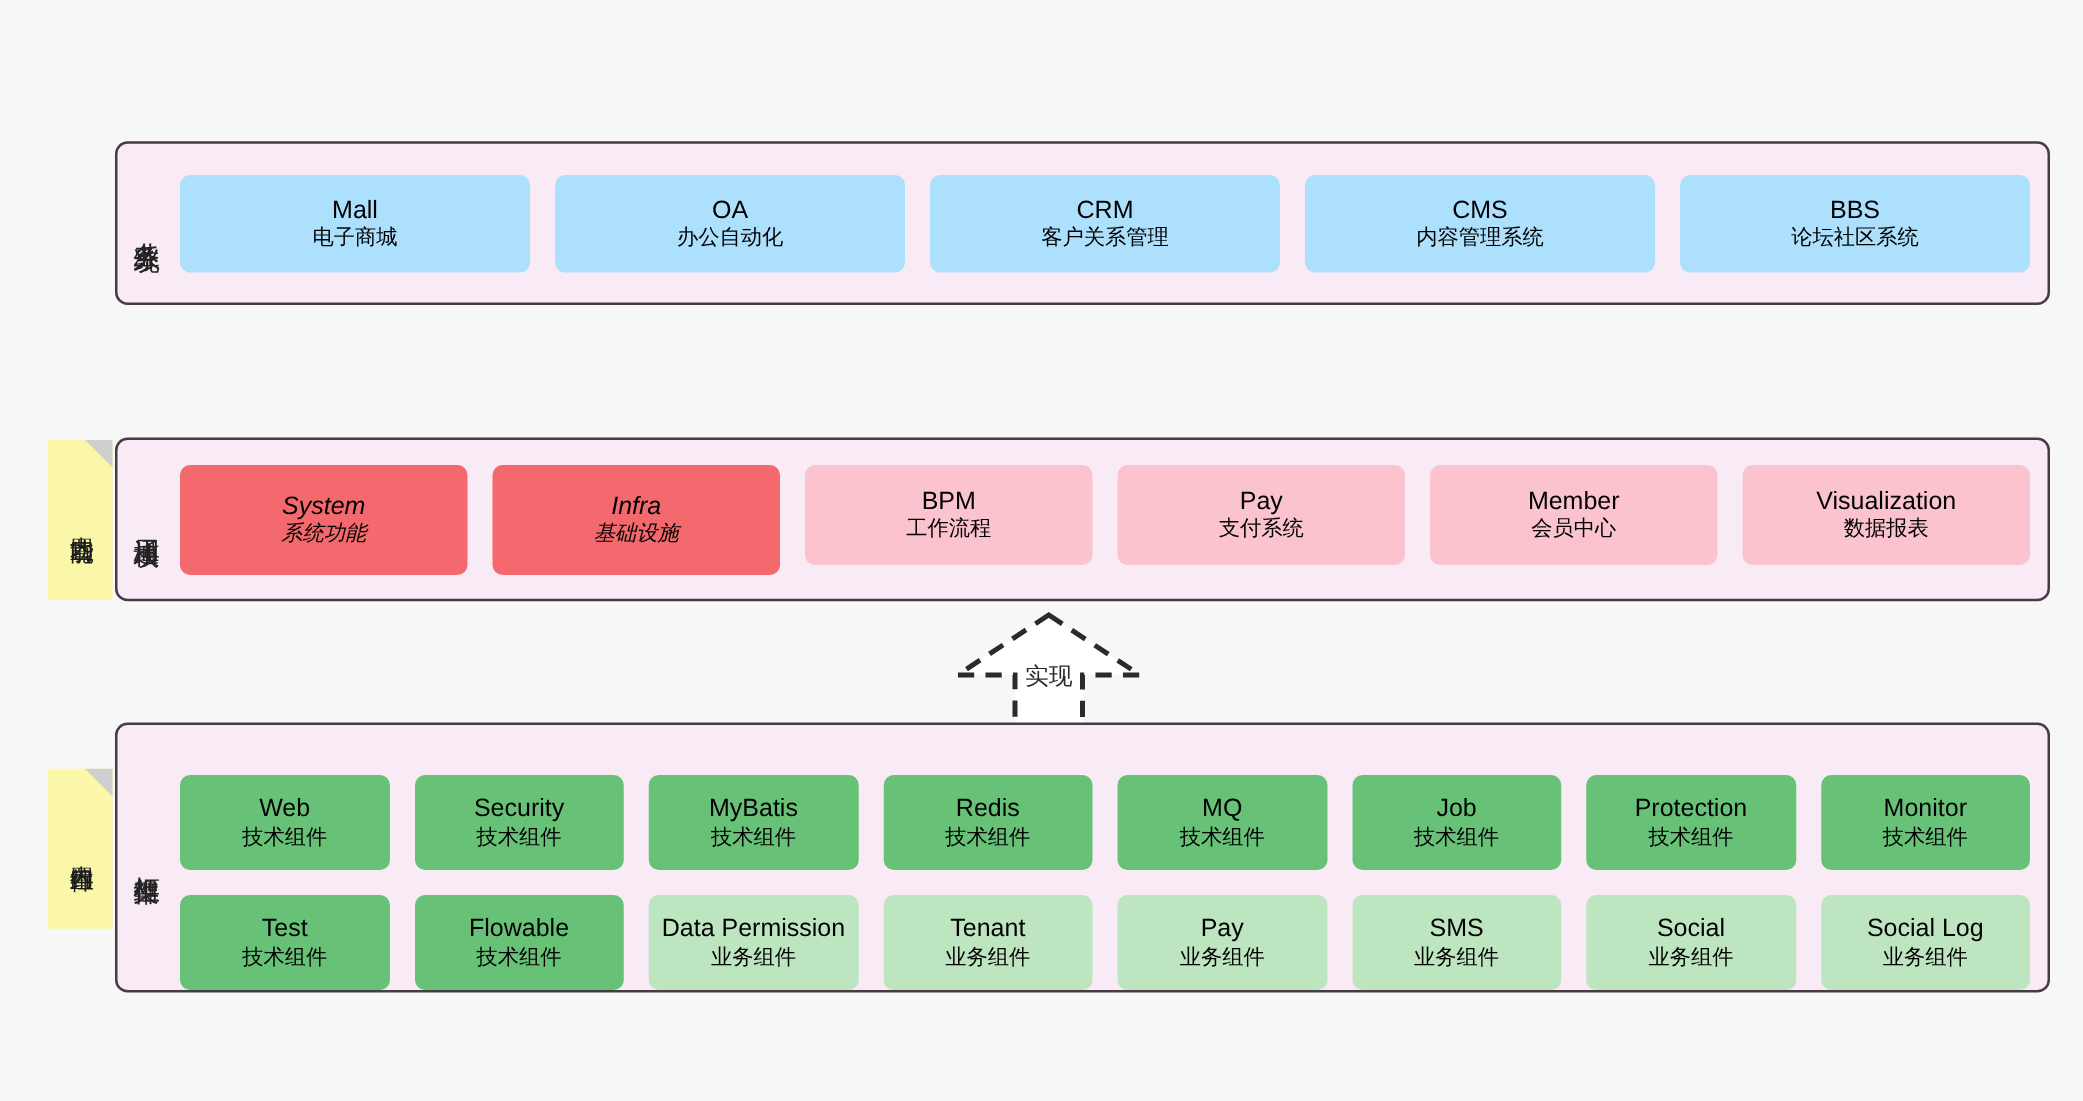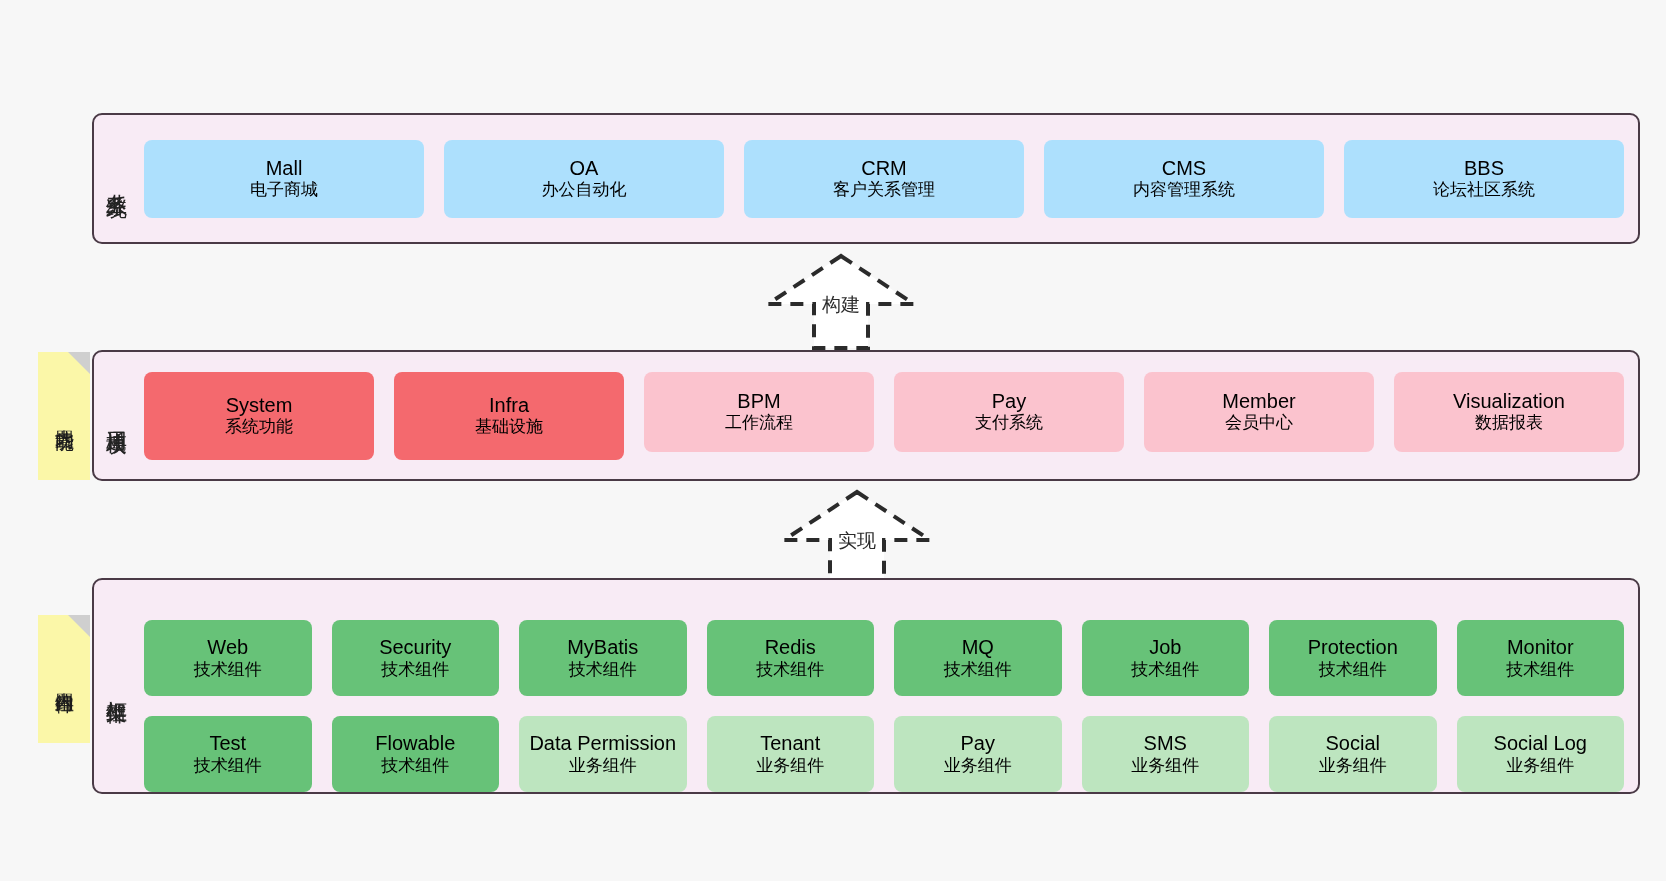--- a/index.html
+++ b/index.html
@@ -79,21 +79,21 @@
   }
   .card .en {
     font-size: 20px;
     white-space: normal;
   }
   .card .cn {
     font-size: 17px;
   }
 
   .card.blue        { background: #ade0fd; height: 78px; }
-  .card.red         { background: #f4696e; height: 88px; }
+  .card.red         { background: #f4696e; height: 88px; font-style: italic; }
   .card.pink        { background: #fbc3ce; height: 80px; }
   .card.green       { background: #67c278; height: 76px; }
   .card.lightgreen  { background: #bde5bf; height: 76px; }
 
   
   #layer-business { left: 92px;  top: 113px; width: 1548px; height: 131px; }
   #layer-common   { left: 92px;  top: 350px; width: 1548px; height: 131px; }
   #layer-frame    { left: 92px;  top: 578px; width: 1548px; height: 216px; }
 
   #layer-business .layer-body { padding-left: 6px; }
@@ -142,21 +142,21 @@
     left: 0;
     right: 0;
     top: 40px;
     text-align: center;
     font-size: 19px;
     color: #2b2b2b;
     background: transparent;
     user-select: none;
   }
   #arrow-build   { left: 756px; top: 252px; }
-  #arrow-realize { left: 772px; top: 488px; }
+  #arrow-realize { left: 754px; top: 488px; }
 </style>
 </head>
 <body>
 
 <div id="canvas">
 
   <div class="layer" id="layer-business">
     <div class="layer-title">业务系统</div>
     <div class="layer-body">
       <div class="row">
@@ -177,26 +177,20 @@
           <div class="cn">内容管理系统</div>
         </div>
         <div class="card blue">
           <div class="en">BBS</div>
           <div class="cn">论坛社区系统</div>
         </div>
       </div>
     </div>
   </div>
 
-  <div class="gen-arrow" id="arrow-build">
-    <svg viewBox="0 0 170 98" xmlns="http://www.w3.org/2000/svg">
-      <path d="M85 4 L158 52 L112 52 L112 96 L58 96 L58 52 L12 52 Z" fill="#ffffff" stroke="#2b2b2b" stroke-width="4" stroke-dasharray="13,9" stroke-linejoin="miter"></path>
-    </svg>
-    <div class="arrow-label">构建</div>
-  </div>
 
   <div class="note" id="note-functions">
     <span>内置功能</span>
   </div>
 
   <div class="layer" id="layer-common">
     <div class="layer-title">通用模块</div>
     <div class="layer-body">
       <div class="row">
         <div class="card red">

